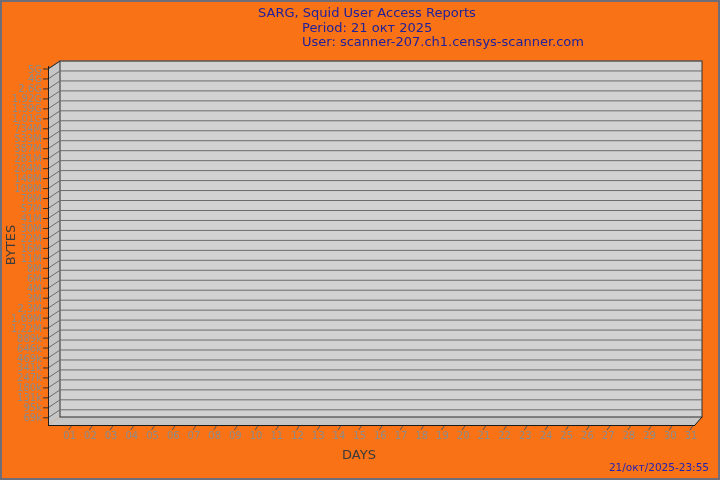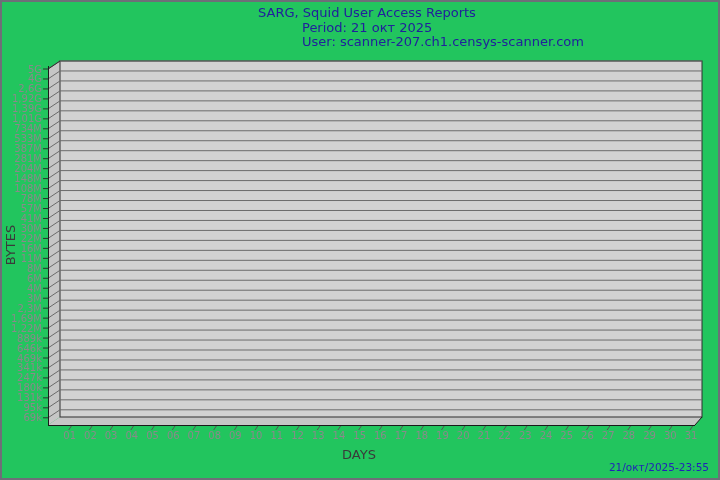--- a/index.html
+++ b/index.html
@@ -1,20 +1,20 @@
 <!DOCTYPE html>
 <html><head>
 <meta charset="utf-8">
 <style>
   html,body{margin:0;padding:0;background:#cfcfe0;}
   .page{
     position:relative;
     width:720px;height:480px;
     box-sizing:border-box;
-    background:#22c55e;
+    background:#f97316;
     border:2px solid #6e6e78;
     font-family:"DejaVu Sans", sans-serif;
     overflow:hidden;
   }
   .title-block{
     position:absolute;left:0;top:4px;width:720px;
     color:#21219b;font-size:13px;line-height:14.5px;
   }
   .title-line1{text-align:center;padding-left:10px;}
   .title-line2,.title-line3{margin-left:300px;}

